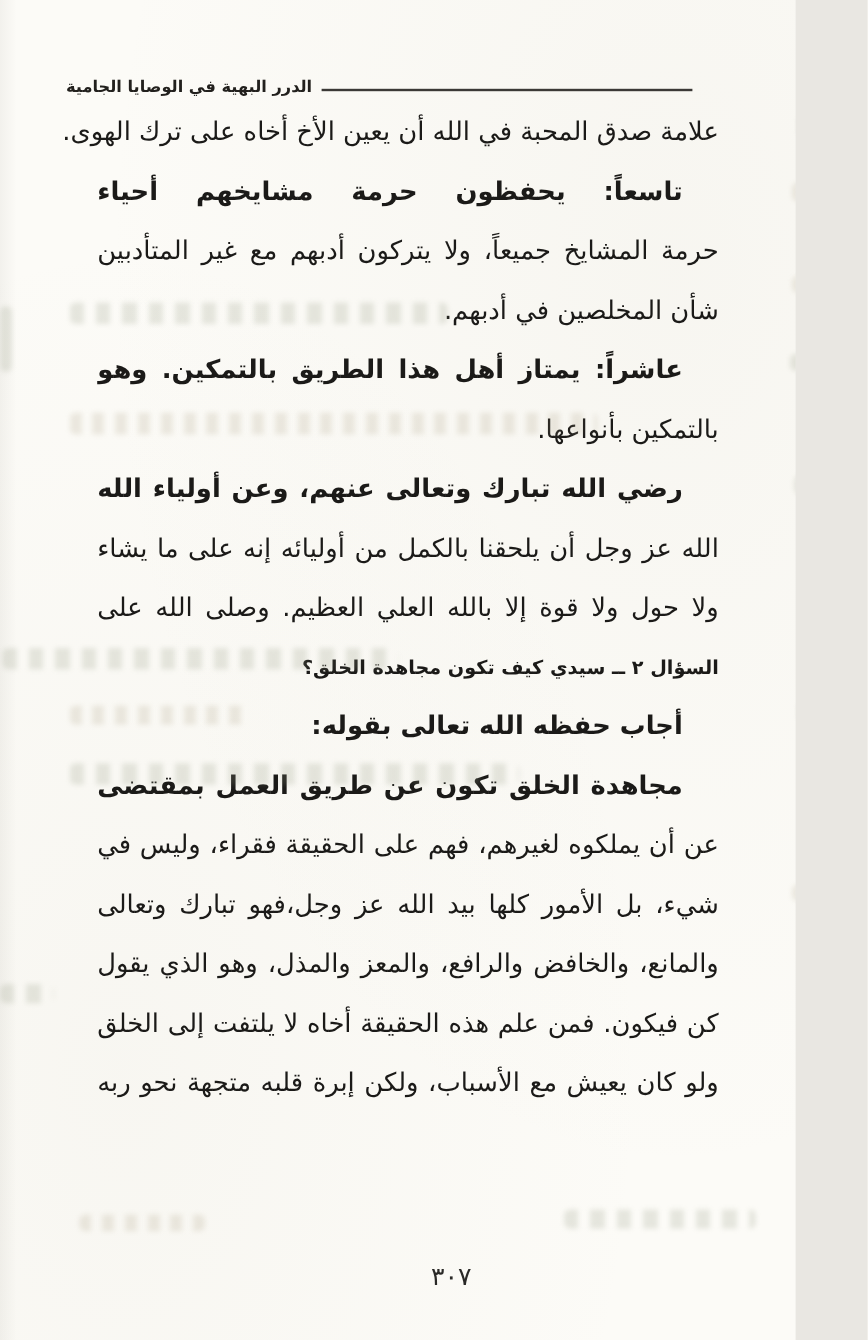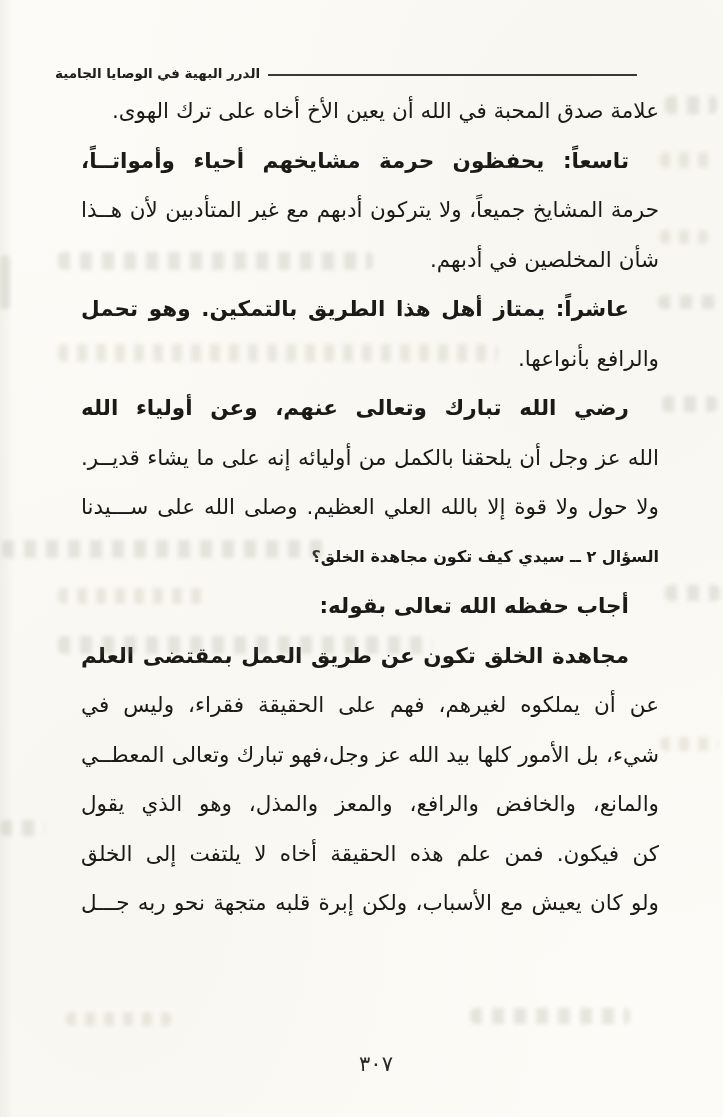--- a/index.html
+++ b/index.html
@@ -3,21 +3,21 @@
 <meta charset="utf-8">
 <style>
   html,body{margin:0;padding:0;}
   body{
     width:723px;height:1117px;
     background:#e9e7e2;
     font-family:"DejaVu Sans", sans-serif;
   }
   .page{
     position:relative;
-    width:723px;height:1117px;
+    width:663px;height:1117px;
     background:#fcfbf7;
     background-image:
       linear-gradient(90deg, rgba(60,55,40,0.05), rgba(60,55,40,0) 14px),
       radial-gradient(ellipse at 85% 20%, rgba(190,185,165,0.08), rgba(190,185,165,0) 60%),
       radial-gradient(ellipse at 15% 80%, rgba(190,185,165,0.07), rgba(190,185,165,0) 55%);
     overflow:hidden;
   }
   .header{
     position:absolute;
     top:56px;left:55px;right:86px;
@@ -99,21 +99,21 @@
     <span class="book-title">الدرر البهية في الوصايا الجامية</span>
     <div class="header-rule"></div>
   </div>
 
   <div class="body-text" dir="rtl">
       <div class="line end" dir="rtl">علامة صدق المحبة في الله أن يعين الأخ أخاه على ترك الهوى.</div>
       <div class="line indent justify" dir="rtl">تاسعاً: يحفظون حرمة مشايخهم أحياء وأمواتــاً، ويحفظــون</div>
       <div class="line justify" dir="rtl">حرمة المشايخ جميعاً، ولا يتركون أدبهم مع غير المتأدبين لأن هــذا</div>
       <div class="line end" dir="rtl">شأن المخلصين في أدبهم.</div>
       <div class="line indent justify" dir="rtl">عاشراً: يمتاز أهل هذا الطريق بالتمكين. وهو تحمل التجليــات</div>
-      <div class="line end" dir="rtl">والرافع بأنواعها.</div>
+      <div class="line end" dir="rtl">بالتمكين بأنواعها.</div>
       <div class="line indent justify" dir="rtl">رضي الله تبارك وتعالى عنهم، وعن أولياء الله أجمعين ونرجــو</div>
       <div class="line justify" dir="rtl">الله عز وجل أن يلحقنا بالكمل من أوليائه إنه على ما يشاء قديــر.</div>
       <div class="line justify" dir="rtl">ولا حول ولا قوة إلا بالله العلي العظيم. وصلى الله على ســـيدنا</div>
       <div class="line heading" dir="rtl">السؤال ٢ ــ سيدي كيف تكون مجاهدة الخلق؟</div>
       <div class="line indent end" dir="rtl">أجاب حفظه الله تعالى بقوله:</div>
       <div class="line indent justify" dir="rtl">مجاهدة الخلق تكون عن طريق العمل بمقتضى العلم بحقيقــة</div>
       <div class="line justify" dir="rtl">عن أن يملكوه لغيرهم، فهم على الحقيقة فقراء، وليس في أيديـــهم</div>
       <div class="line justify" dir="rtl">شيء، بل الأمور كلها بيد الله عز وجل،فهو تبارك وتعالى المعطــي</div>
       <div class="line justify" dir="rtl">والمانع، والخافض والرافع، والمعز والمذل، وهو الذي يقول للشـــيء</div>
       <div class="line justify" dir="rtl">كن فيكون. فمن علم هذه الحقيقة أخاه لا يلتفت إلى الخلق بقلبـــه،</div>

